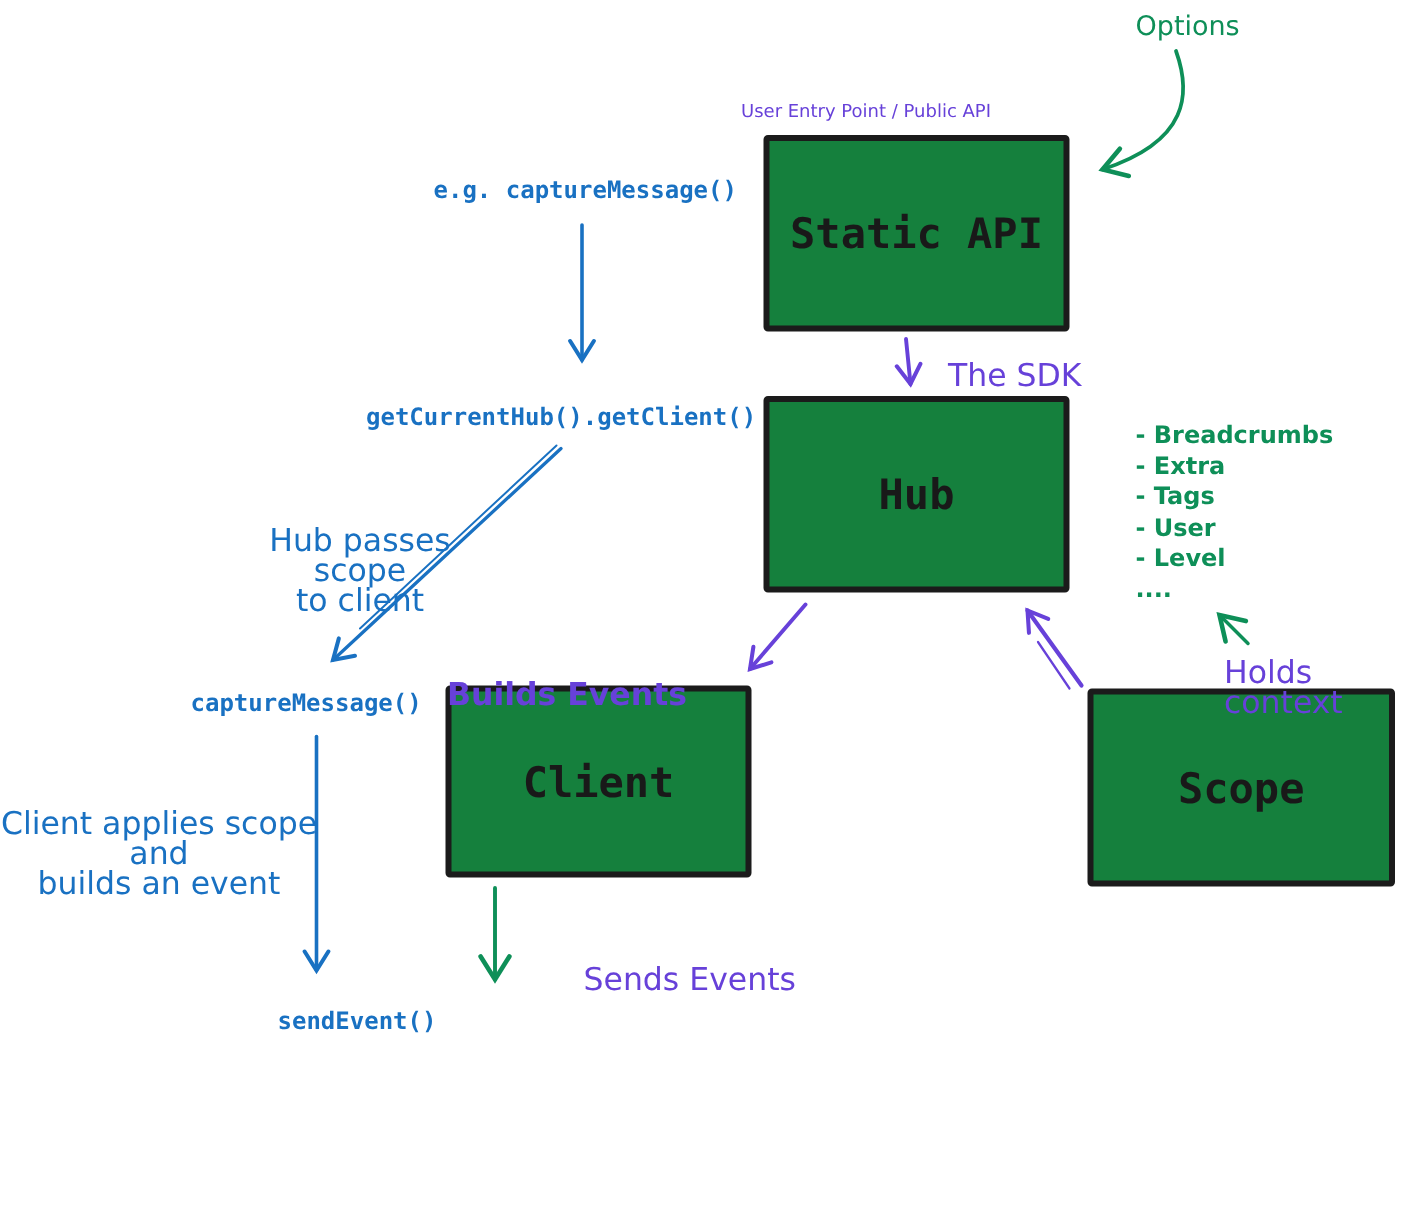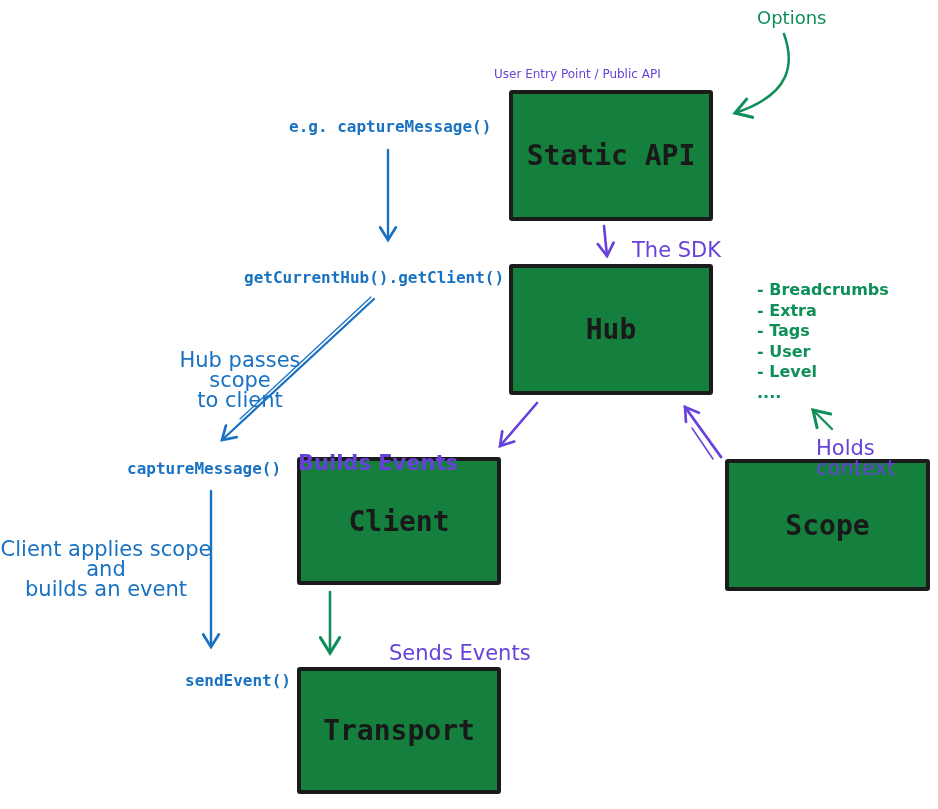--- a/index.html
+++ b/index.html
@@ -80,23 +80,20 @@
   </div>
   <div class="box" style="left:509px; top:264px; width:204px; height:131px;">
     <span class="lbl">Hub</span>
   </div>
   <div class="box" style="left:725px; top:459px; width:205px; height:132px;">
     <span class="lbl">Scope</span>
   </div>
   <div class="box" style="left:297px; top:457px; width:204px; height:128px;">
     <span class="lbl">Client</span>
   </div>
-  <div class="box" style="left:297px; top:667px; width:204px; height:127px;">
-    <span class="lbl">Transport</span>
-  </div>
 
   <div class="hand purple" style="left:494px; top:64px; font-size:12px;">User Entry Point / Public API</div>
   <div class="hand purple" style="left:632px; top:240px;">The SDK</div>
   <div class="hand purple" style="left:298px; top:453px;font-weight:bold;">Builds Events</div>
   <div class="hand purple" style="left:816px; top:438px;">Holds context</div>
   <div class="hand purple" style="left:389px; top:643px;">Sends Events</div>
 
   <div class="hand green" style="left:757px; top:8px; font-size:18px;">Options</div>
 
   <div class="ctx-list" style="left:757px; top:280px;font-weight:bold;">

